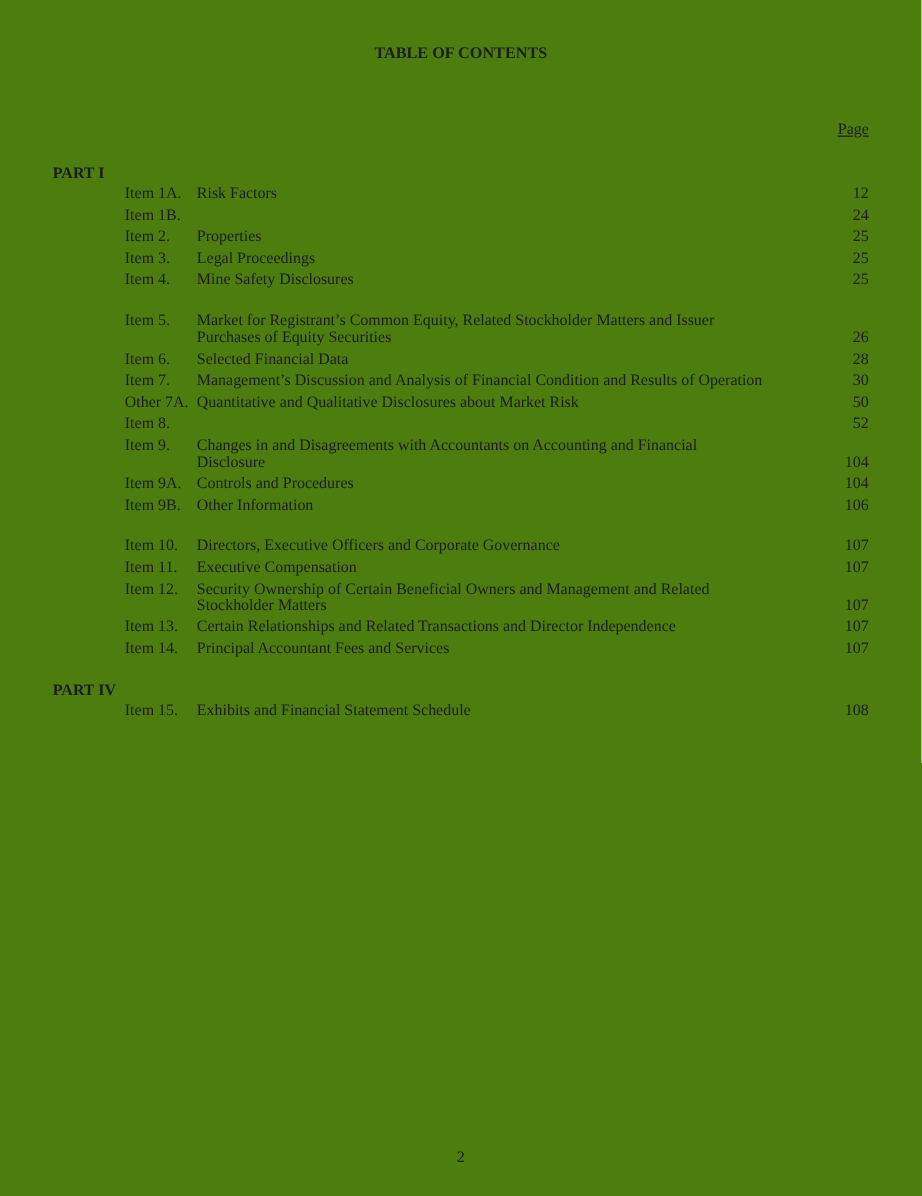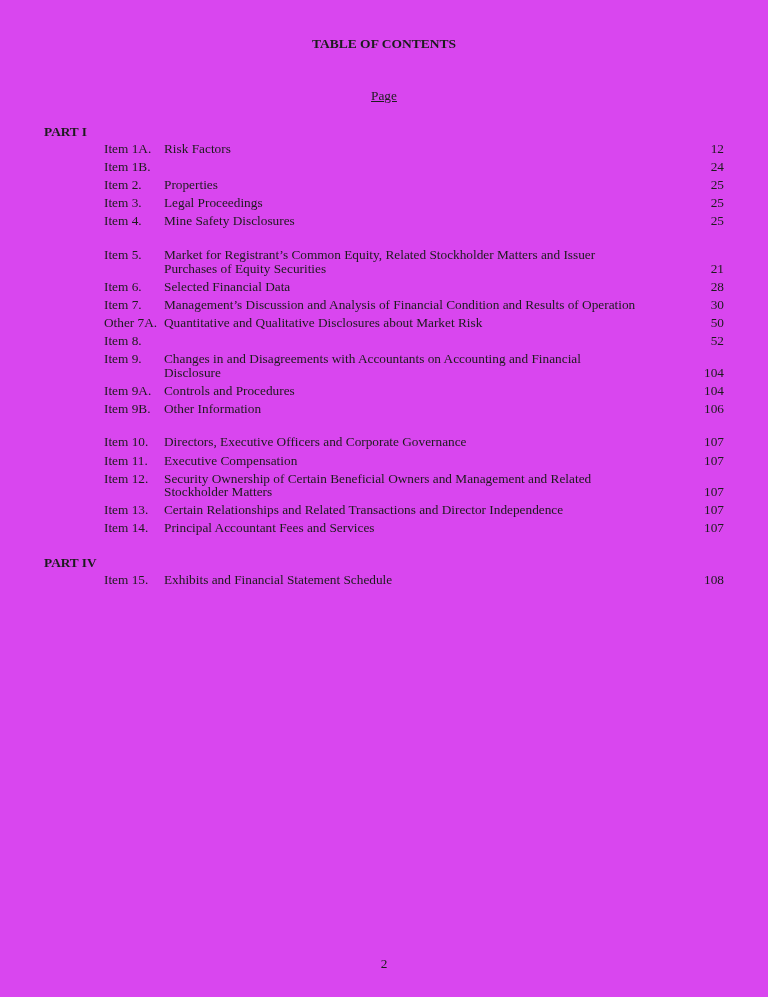--- a/index.html
+++ b/index.html
@@ -1,37 +1,37 @@
 <!DOCTYPE html>
 <html><head>
 <meta charset="utf-8">
 <style>
   html, body { margin: 0; padding: 0; background: #ffffff; }
   .page {
     position: relative;
     width: 768px;
     height: 997px;
-    background: #d946ef;
+    background: #4d7c0f;
     color: #1c1c1c;
     font-family: "Liberation Serif", "DejaVu Serif", serif;
     font-size: 13.3px;
     line-height: 16px;
     box-sizing: border-box;
     padding: 36px 44px 0 44px;
     overflow: hidden;
   }
   .doc-title {
     text-align: center;
     font-weight: bold;
     font-size: 13.5px;
     margin: 0;
   }
   .page-col-header-row {
-    text-align: center;
-    margin-top: 36px;
+    text-align: right;
+    margin-top: 48px;
   }
   .page-col-header {
     text-decoration: underline;
   }
   .part { margin-top: 20px; }
   .part:first-of-type { margin-top: 0; }
   .part-heading {
     font-weight: bold;
     margin-bottom: 2px;
   }
@@ -100,21 +100,21 @@
       <span class="item-num">Item 4.</span>
       <span class="item-title">Mine Safety Disclosures</span>
       <span class="item-page">25</span>
     </div>
   </div>
 
   <div class="part">
     <div class="toc-row">
       <span class="item-num">Item 5.</span>
       <span class="item-title">Market for Registrant’s Common Equity, Related Stockholder Matters and Issuer Purchases of Equity Securities</span>
-      <span class="item-page">21</span>
+      <span class="item-page">26</span>
     </div>
     <div class="toc-row">
       <span class="item-num">Item 6.</span>
       <span class="item-title">Selected Financial Data</span>
       <span class="item-page">28</span>
     </div>
     <div class="toc-row">
       <span class="item-num">Item 7.</span>
       <span class="item-title">Management’s Discussion and Analysis of Financial Condition and Results of Operation</span>
       <span class="item-page">30</span>

